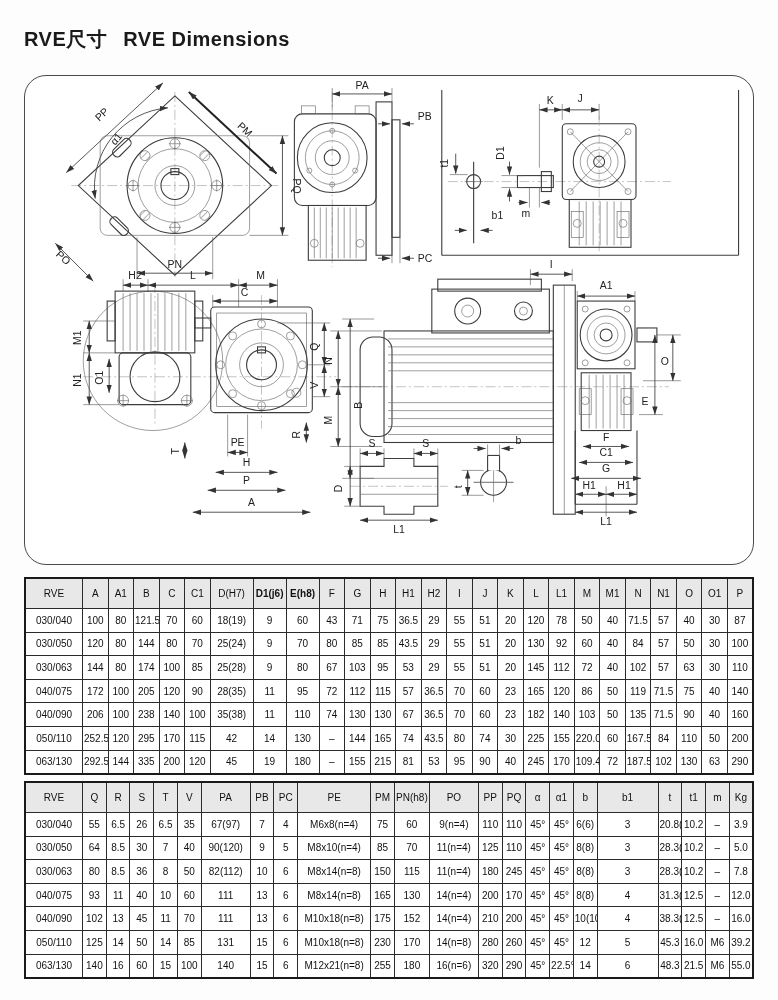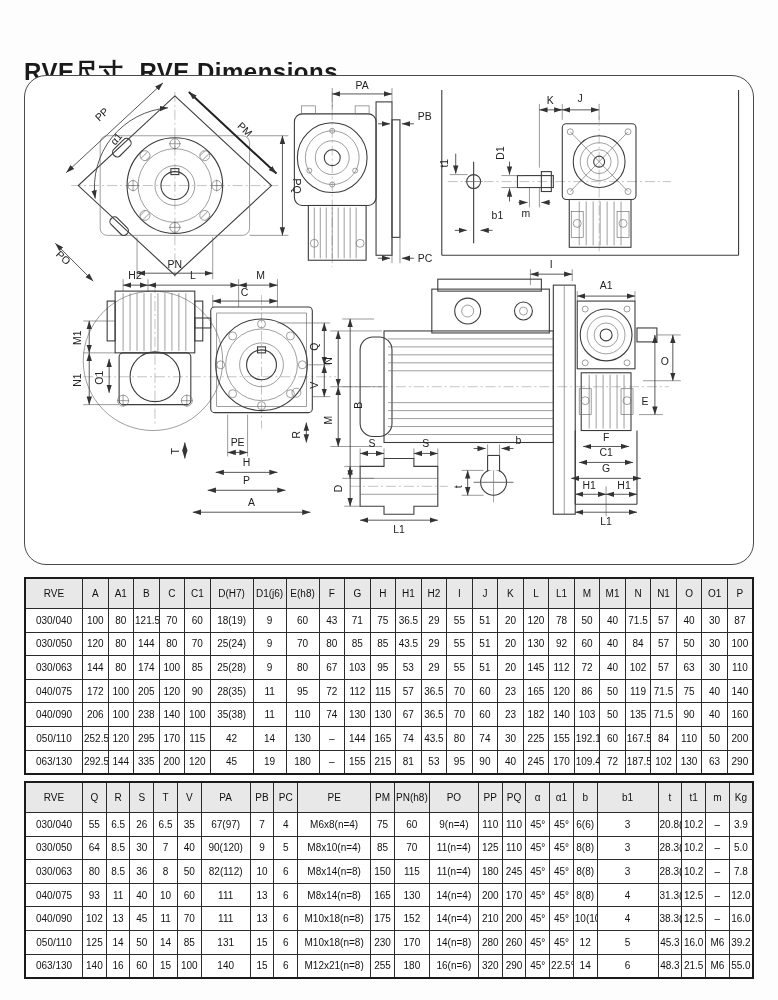--- a/index.html
+++ b/index.html
@@ -2,21 +2,21 @@
 <html><head>
 <meta charset="utf-8">
 <style>
   html,body{margin:0;padding:0;}
   body{
     width:778px;height:1000px;position:relative;
     background:#fdfdfd;
     font-family:"Liberation Sans", sans-serif;
     color:#1a1a1a;
   }
-  .page-title{position:absolute;left:24px;top:26px;font-size:24px;font-weight:bold;letter-spacing:.5px;margin-top:30px;}
+  .page-title{position:absolute;left:24px;top:26px;font-size:20px;font-weight:bold;letter-spacing:.5px;}
   .page-title .en{margin-left:16px;}
   .draw-panel{
     position:absolute;left:24px;top:75px;width:728px;height:488px;
     border:1.6px solid #4a4a4a;border-radius:22px;background:#fff;
     overflow:hidden;
   }
   svg text{font-family:"Liberation Sans", sans-serif;}
   .ln{fill:none;stroke:#3c3c3c;stroke-width:1.1;}
   .lt{fill:none;stroke:#6a6a6a;stroke-width:.65;}
   .cl{fill:none;stroke:#9a9a9a;stroke-width:.6;stroke-dasharray:10 3 2 3;}
@@ -31,21 +31,21 @@
   }
   .dim-table th,.dim-table td{
     border:1px solid #2b2b2b;text-align:center;vertical-align:middle;
     padding:0 1px;height:22.6px;overflow:hidden;white-space:nowrap;
   }
   .dim-table th{background:#e8e8e8;font-weight:normal;height:29px;}
   #t1{position:absolute;left:24px;top:577px;}
   #t2{position:absolute;left:24px;top:781px;}
   #t1 th:nth-child(1){width:54px;}
   #t1 th:nth-child(7){width:40px;}
-  #t1 th:nth-child(8),#t1 th:nth-child(9){width:30px;}
+  #t1 th:nth-child(8),#t1 th:nth-child(9){width:30px;font-weight:bold;}
   #t2 th:nth-child(1){width:54px;}
   #t2 th:nth-child(7){width:46px;}
   #t2 th:nth-child(10){width:70px;}
   #t2 th:nth-child(13){width:46px;}
   #t2 th:nth-child(19){width:58px;}
   #t2 th:nth-child(12){width:32px;}
 </style>
 </head>
 <body>
 
@@ -635,21 +635,21 @@
         <td>–</td>
         <td>144</td>
         <td>165</td>
         <td>74</td>
         <td>43.5</td>
         <td>80</td>
         <td>74</td>
         <td>30</td>
         <td>225</td>
         <td>155</td>
-        <td>192.1</td>
+        <td>220.0</td>
         <td>60</td>
         <td>167.5</td>
         <td>84</td>
         <td>110</td>
         <td>50</td>
         <td>200</td>
       </tr>
       <tr>
         <td>063/130</td>
         <td>292.5</td>

